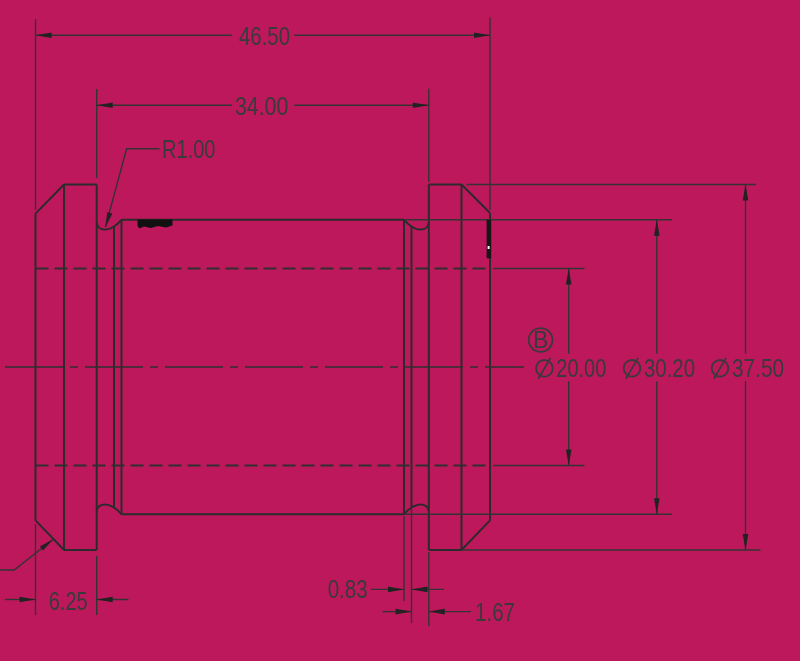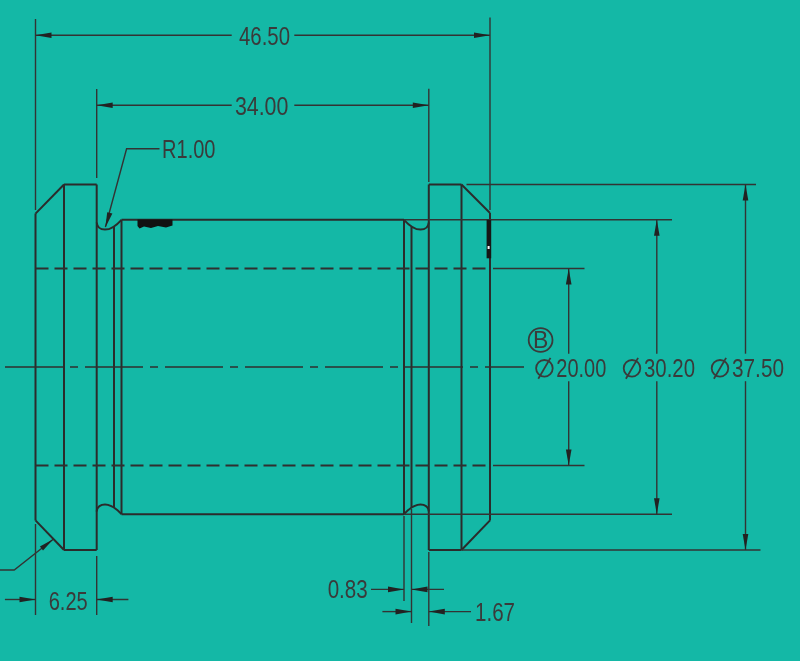--- a/index.html
+++ b/index.html
@@ -1,16 +1,16 @@
 <!DOCTYPE html>
 <html><head>
 <meta charset="utf-8">
 <style>
   html,body{margin:0;padding:0;background:#ffffff;}
-  #page{width:800px;height:661px;position:relative;background:#14b8a6;}
+  #page{width:800px;height:661px;position:relative;background:#be185d;}
   svg{display:block;}
   text{font-family:"Liberation Sans",sans-serif;fill:#3a3a3a;}
 </style>
 </head>
 <body>
 <div id="page">
 <svg width="800" height="661" viewBox="0 0 800 661">
 
   <g stroke="#2b2b2b" stroke-width="2" fill="none" stroke-linecap="butt">
 

